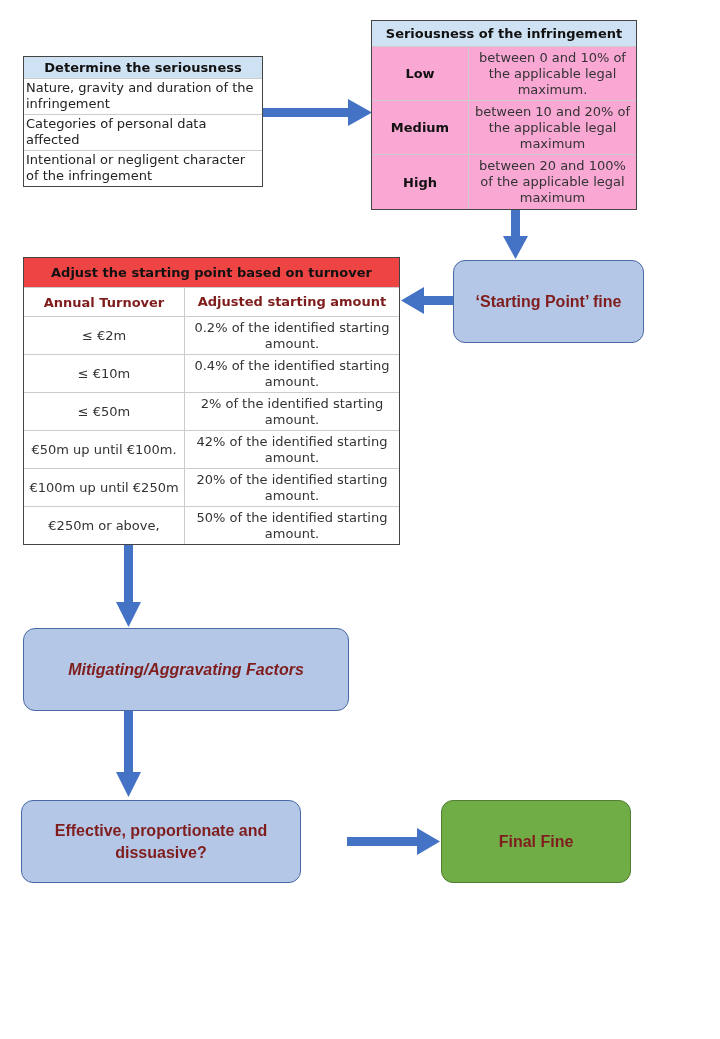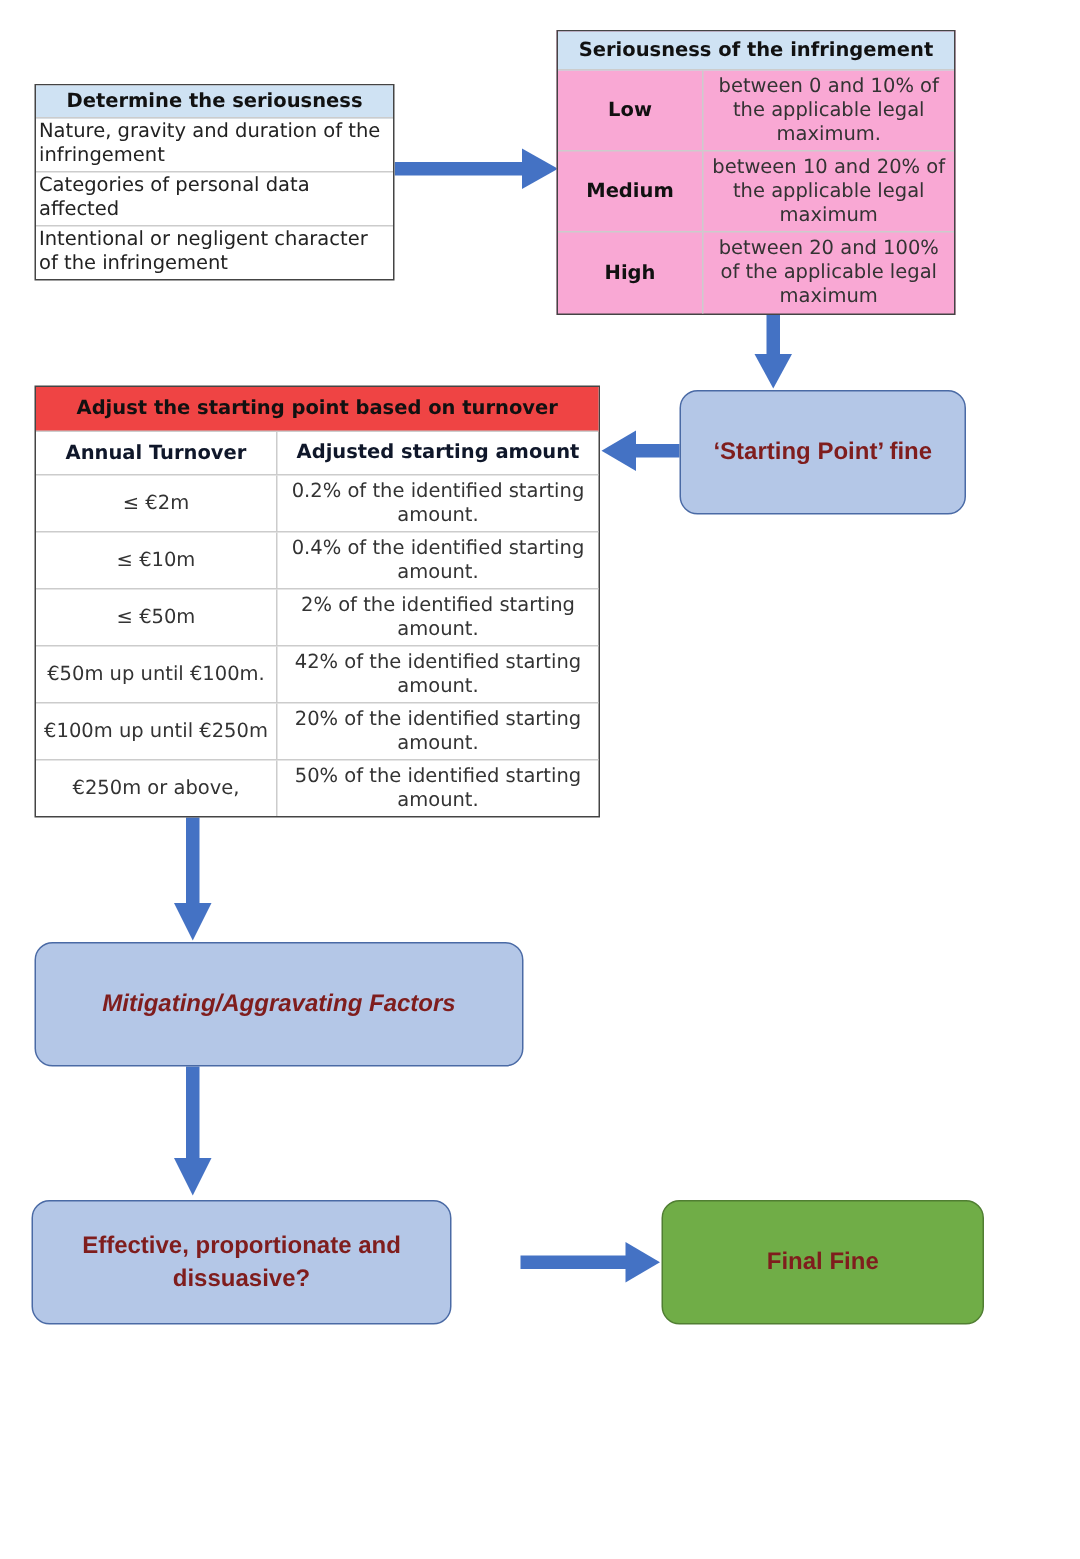--- a/index.html
+++ b/index.html
@@ -30,32 +30,32 @@
   
   #adj { left: 23px; top: 257px; width: 377px; border: 1px solid #444; background: #fff; }
   #adj .hdr { background: #ef4444; text-align: center; font-weight: bold; font-size: 13px;
               padding: 7px 2px; border-bottom: 1px solid #ccc; }
   #adj .row { display: flex; border-bottom: 1px solid #ccc; }
   #adj .row:last-child { border-bottom: none; }
   #adj .c1 { width: 160px; border-right: 1px solid #ccc; display: flex; align-items: center;
              justify-content: center; font-size: 13px; color: #333; text-align: center; }
   #adj .c2 { flex: 1; text-align: center; font-size: 13px; line-height: 16px; color: #333;
              display: flex; align-items: center; justify-content: center; padding: 2px; }
-  #adj .colhdr .c1, #adj .colhdr .c2 { font-weight: bold; color: #0f172a; }
+  #adj .colhdr .c1, #adj .colhdr .c2 { font-weight: bold; color: #7f1d1d; }
   #adj .colhdr { height: 28px; }
   #adj .drow { height: 37px; }
 
   
   .box { border: 1px solid #4a6aa5; border-radius: 12px; background: #b4c7e7;
          display: flex; align-items: center; justify-content: center; text-align: center;
          font-family: "Liberation Sans", sans-serif; font-weight: bold; font-size: 16px; color: #7f1d1d; }
   #startpt { left: 453px; top: 260px; width: 191px; height: 83px; }
   #mitig { left: 23px; top: 628px; width: 326px; height: 83px; font-style: italic; }
   #effect { left: 21px; top: 800px; width: 280px; height: 83px; line-height: 22px; }
-  #final { left: 441px; top: 800px; width: 215px; height: 83px; background: #70ad47; border-color: #507e32; }
+  #final { left: 441px; top: 800px; width: 190px; height: 83px; background: #70ad47; border-color: #507e32; }
 
   svg.arrows { position: absolute; left: 0; top: 0; }
 </style>
 </head>
 <body>
 
 <svg class="arrows" width="720" height="1039">
 
   <g fill="#4472c4">
     <rect x="263" y="108" width="86" height="9"></rect>

